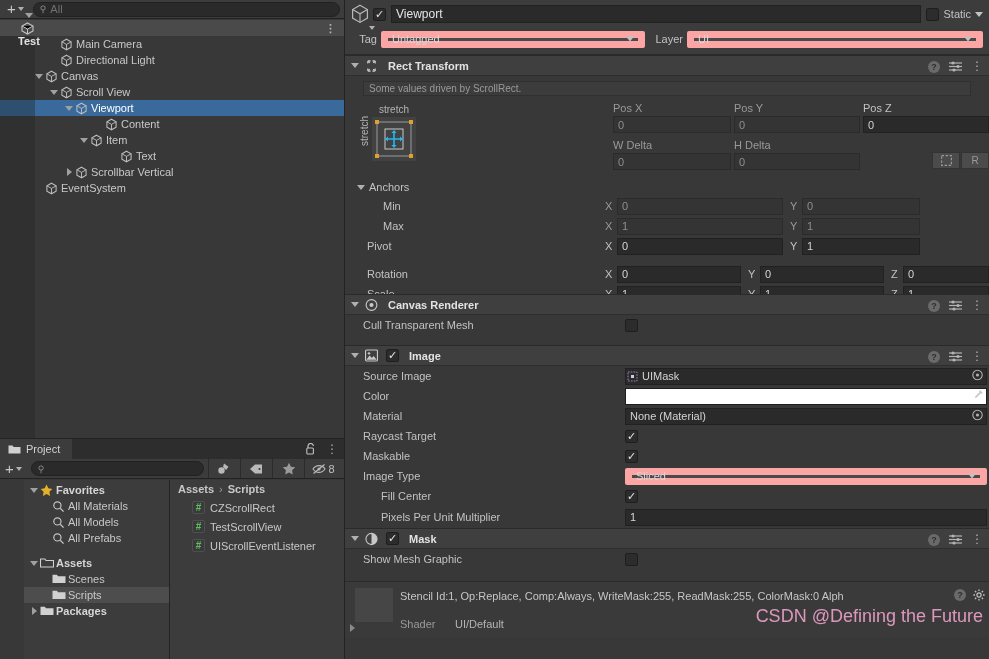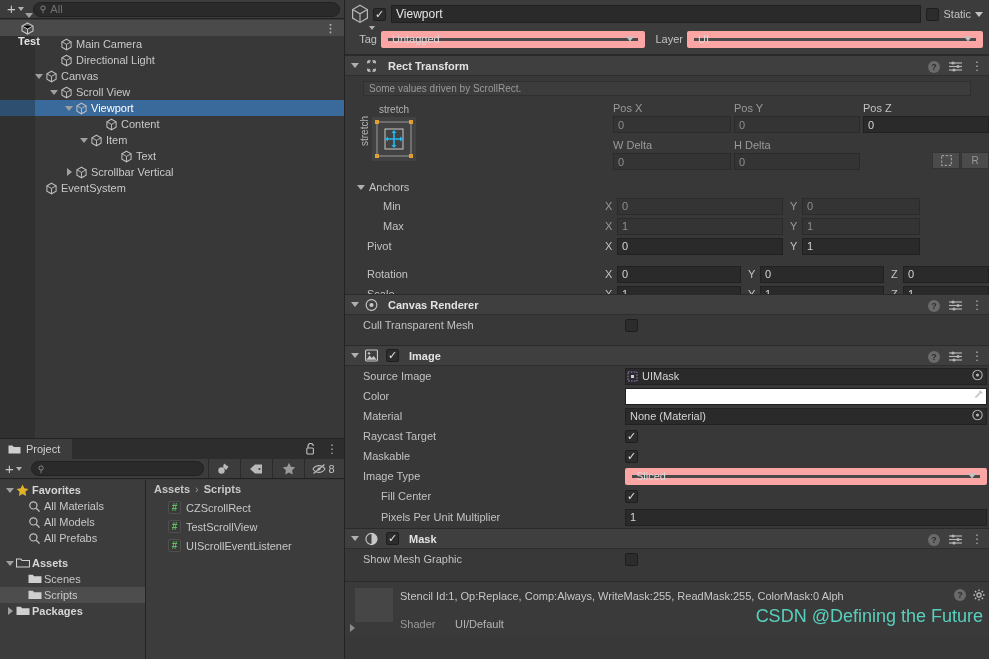--- a/index.html
+++ b/index.html
@@ -57,21 +57,21 @@
   .proj-tab { height:20px; background:#3c3c3c; display:flex; align-items:center; gap:5px;
               padding:0 12px 0 8px; color:#d2d2d2; font-size:11px; }
   .proj-tabbar .tb-icons { position:absolute; right:6px; top:0; height:20px; display:flex;
                            align-items:center; gap:9px; }
   .proj-toolbar { height:20px; background:#3c3c3c; display:flex; align-items:center; padding:0 2px;
                   border-bottom:1px solid #232323; }
   .proj-search { flex:1; height:15px; background:#2a2a2a; border:1px solid #212121; border-radius:8px;
                  display:flex; align-items:center; padding:0 6px; margin:0 4px 0 6px; }
   .filt-btn { width:32px; height:19px; display:flex; align-items:center; justify-content:center;
               border-left:1px solid #2b2b2b; color:#b4b4b4; }
-  .proj-split { position:absolute; top:41px; left:0; right:0; bottom:0; display:flex; }
+  .proj-split { position:absolute; top:41px; left:0; right:0; bottom:0; display:flex;padding-left:24px; }
   .proj-tree { width:146px; background:#3c3c3c; border-right:1px solid #232323; padding-top:2px; }
   .proj-list { flex:1; background:#3c3c3c; }
   .prow { height:16px; display:flex; align-items:center; color:#c8c8c8; font-size:11px;
           white-space:nowrap; padding-left:2px; }
   .prow.bold { font-weight:bold; color:#d6d6d6; }
   .prow.psel { background:#4d4d4d; }
   .breadcrumb { height:18px; display:flex; align-items:center; gap:5px; padding-left:8px;
                 color:#c8c8c8; font-size:11px; font-weight:bold; }
   .breadcrumb .sep { color:#9a9a9a; font-weight:normal; }
   .asset-row { height:19px; display:flex; align-items:center; gap:5px; padding-left:22px;
@@ -144,21 +144,21 @@
   .shader-block { background:#3a3a3a; border-top:1px solid #2b2b2b; position:relative; height:56px; }
   .stencil-txt { position:absolute; left:55px; top:8px; color:#c6c6c6; font-size:11px; white-space:nowrap; }
   .shader-lbl { position:absolute; left:55px; top:36px; color:#9a9a9a; font-size:11px; }
   .shader-val { position:absolute; left:110px; top:36px; color:#b4b4b4; font-size:11px; }
   .shader-thumb { position:absolute; left:10px; top:6px; width:38px; height:34px; background:#464646; }
   .shader-tri { position:absolute; left:5px; top:42px; width:0;height:0;
                 border-top:4px solid transparent;border-bottom:4px solid transparent;
                 border-left:5px solid #8a8a8a; }
   .shader-icons { position:absolute; right:4px; top:6px; display:flex; align-items:center; gap:6px; }
 
-  .watermark { position:absolute; right:6px; bottom:10px; color:#5eead4; font-size:18px;
+  .watermark { position:absolute; right:6px; bottom:10px; color:#f9a8d4; font-size:18px;
                opacity:.85; white-space:nowrap; font-family:"Liberation Sans", sans-serif; }
 </style>
 </head>
 <body>
 
 <div id="root">
 
   <div id="left">
 
     <div id="hierarchy">

